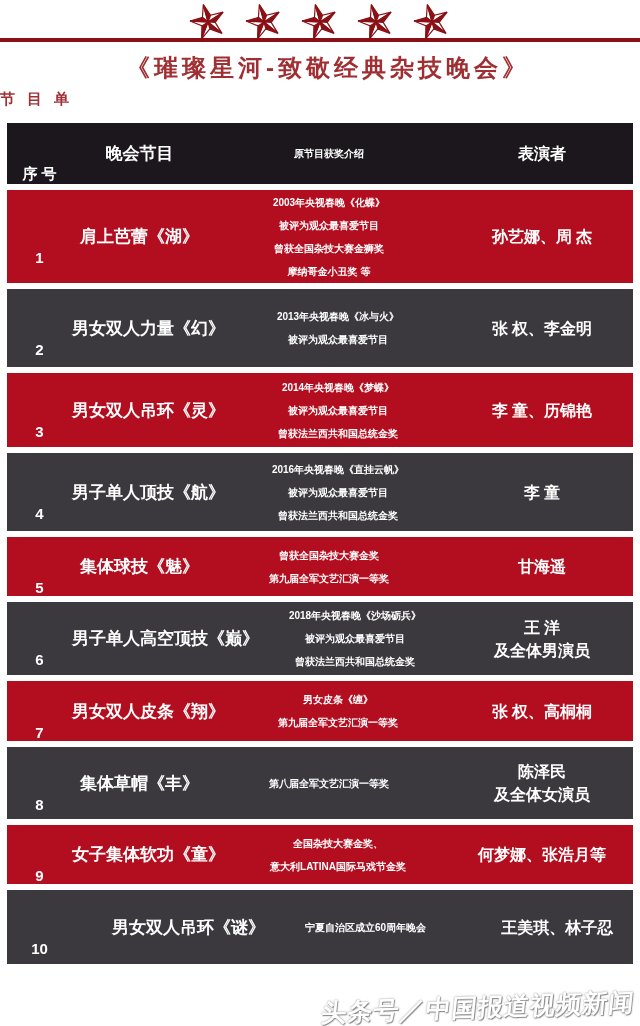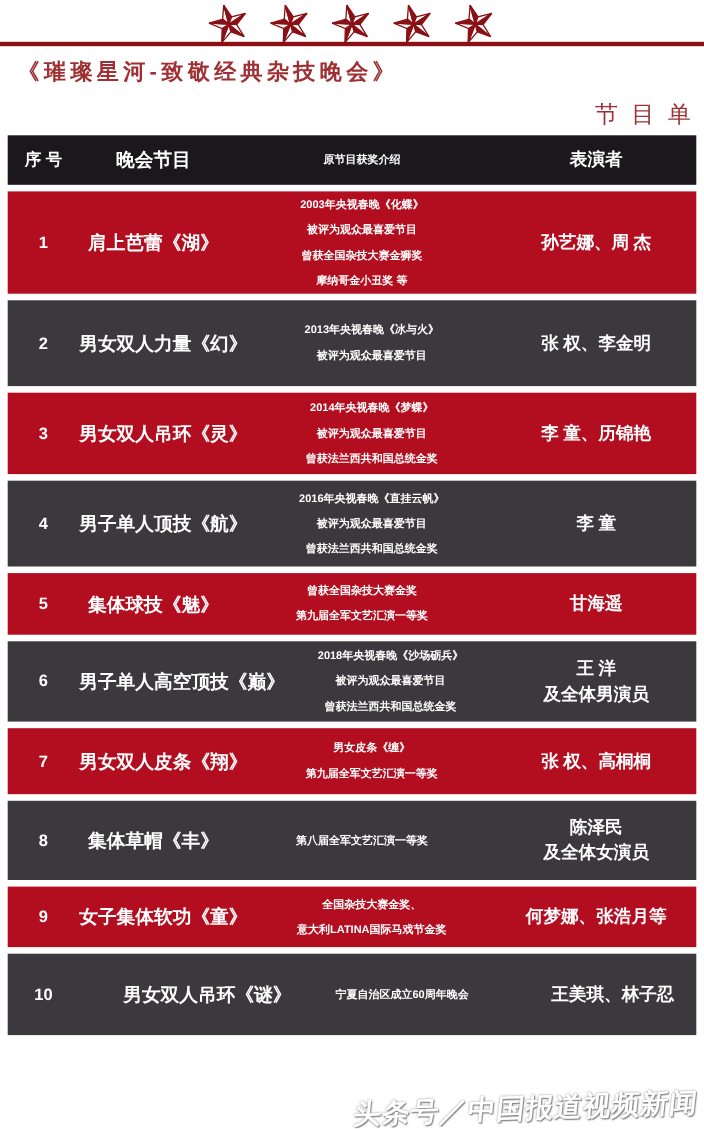--- a/index.html
+++ b/index.html
@@ -19,27 +19,27 @@
     width:640px;height:1026px;
     background:#fff;overflow:hidden;margin:0 auto;
   }
   
   .top{position:relative;height:123px;}
   .divider{position:absolute;top:38px;left:0;right:0;height:4px;background:var(--divider-red);}
   .stars{position:absolute;top:2px;left:0;right:0;text-align:center;line-height:0;}
   .stars svg{margin:0 8px;vertical-align:top;}
   .title{
     position:absolute;top:52px;left:16px;right:0;
-    text-align:left;color:var(--title-red);
-    font-size:20px;font-weight:bold;letter-spacing:4px;white-space:nowrap;
+    text-align:center;color:var(--title-red);
+    font-size:24px;font-weight:bold;letter-spacing:4px;white-space:nowrap;
   }
   .subtitle{
     position:absolute;top:90px;left:0;right:0;
-    text-align:right;color:var(--title-red);
-    font-size:21px;font-weight:normal;letter-spacing:12px;
+    text-align:left;color:var(--title-red);
+    font-size:15px;font-weight:bold;letter-spacing:12px;
   }
   
   .tbl{margin:0 7px;}
   .hrow{
     display:flex;align-items:center;min-height:45px;
     background:var(--header-bg);color:#fff;font-weight:bold;font-size:17px;
   }
   .row{
     display:flex;align-items:center;margin-top:6px;
     color:#fff;font-weight:bold;background:var(--red);
@@ -53,21 +53,21 @@
   .rows .row:nth-of-type(6){min-height:73px;}
   .rows .row:nth-of-type(7){min-height:60px;}
   .rows .row:nth-of-type(8){min-height:72px;}
   .rows .row:nth-of-type(9){min-height:55px;}
   .rows .row:nth-of-type(10){min-height:74px;gap:40px;}
   .rows .row:nth-of-type(11){min-height:62px;}
   .cell{
     display:flex;flex-direction:column;align-items:center;justify-content:center;
     text-align:center;white-space:nowrap;
   }
-  .c-no{flex:0 0 65px;font-size:15px;}
+  .c-no{flex:0 0 65px;font-size:15px;margin-top:42px;}
   .c-prog{flex:0 0 135px;font-size:17px;text-align:center;}
   .c-intro{flex:1 1 auto;font-size:10px;line-height:23px;}
   .c-perf{flex:0 0 182px;font-size:16px;line-height:23px;font-family:Liberation Serif, serif;}
   .line{white-space:nowrap;}
   
   .watermark{
     position:absolute;right:6px;bottom:2px;
     color:#fff;font-size:25px;font-weight:bold;white-space:nowrap;
     transform:skewX(-8deg) rotate(-2deg);
     text-shadow:0 0 2px rgba(130,130,130,.9),1px 1px 1px rgba(110,110,110,.8);

